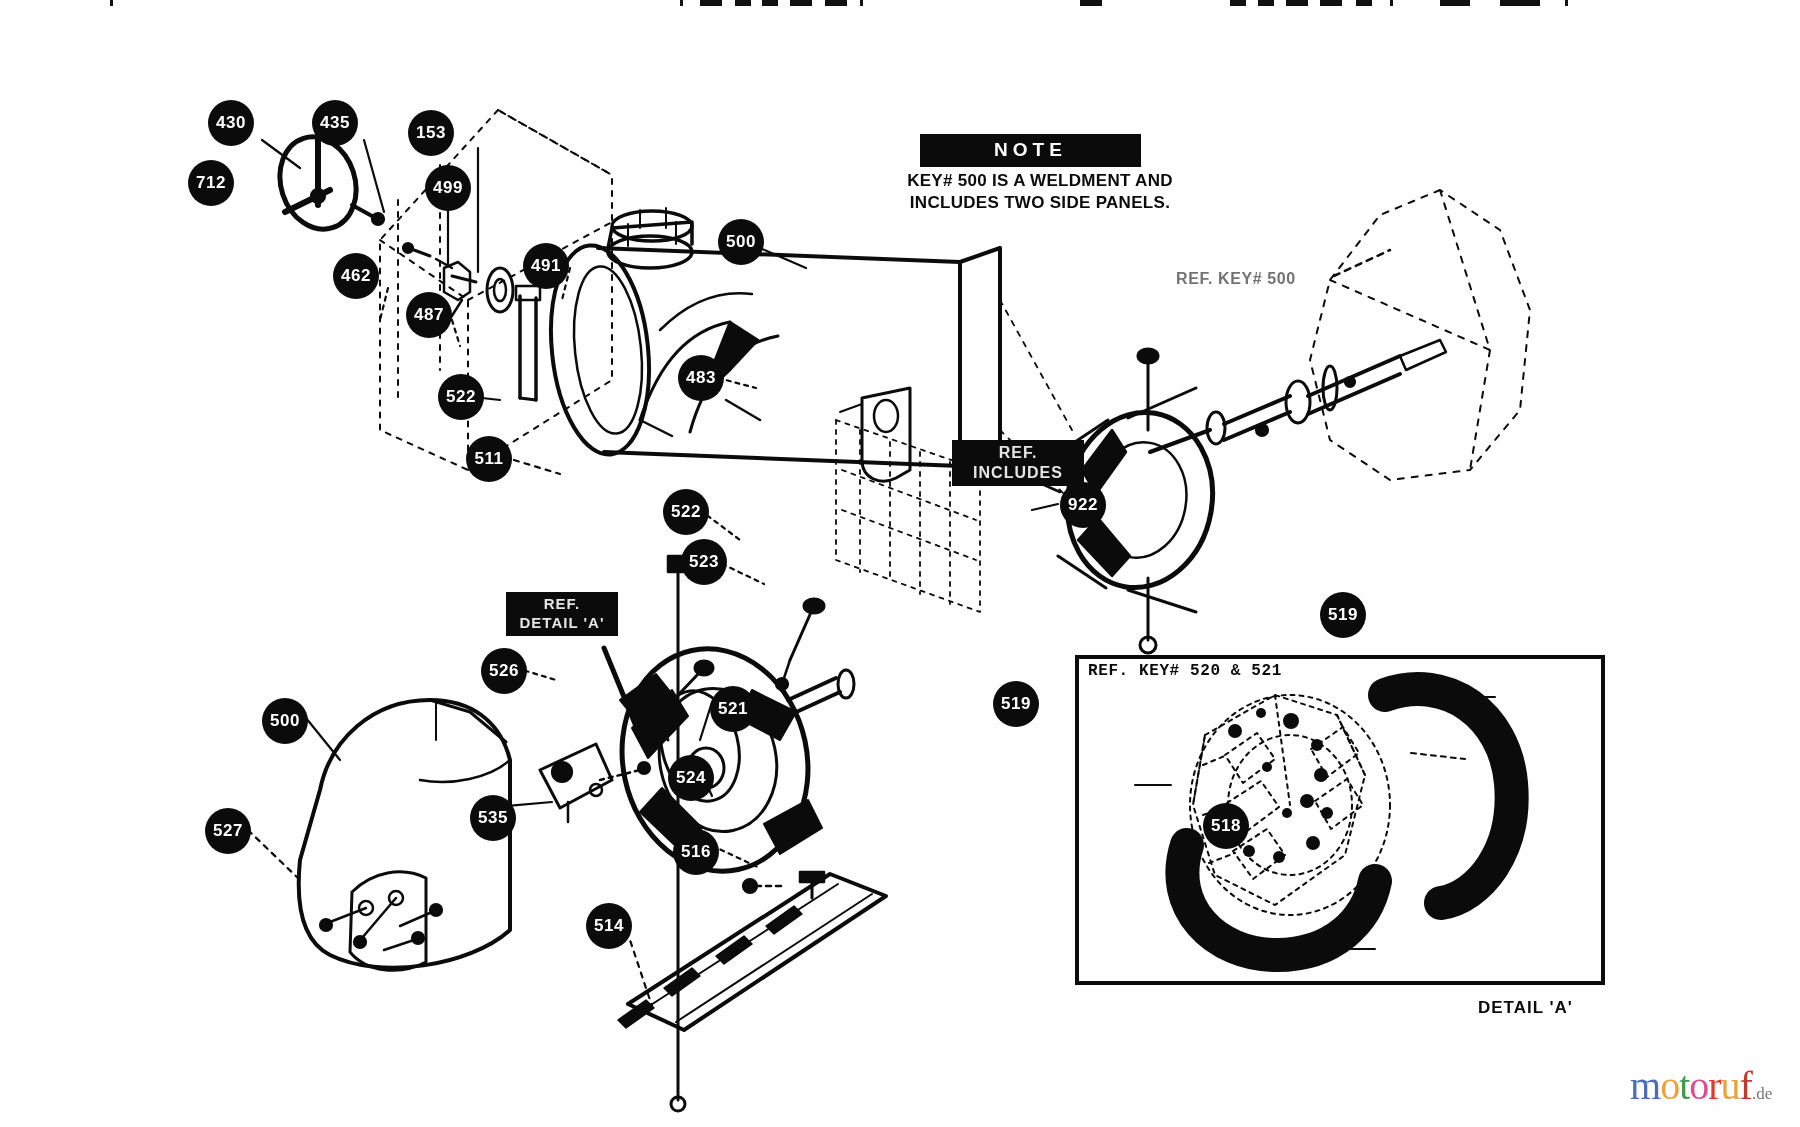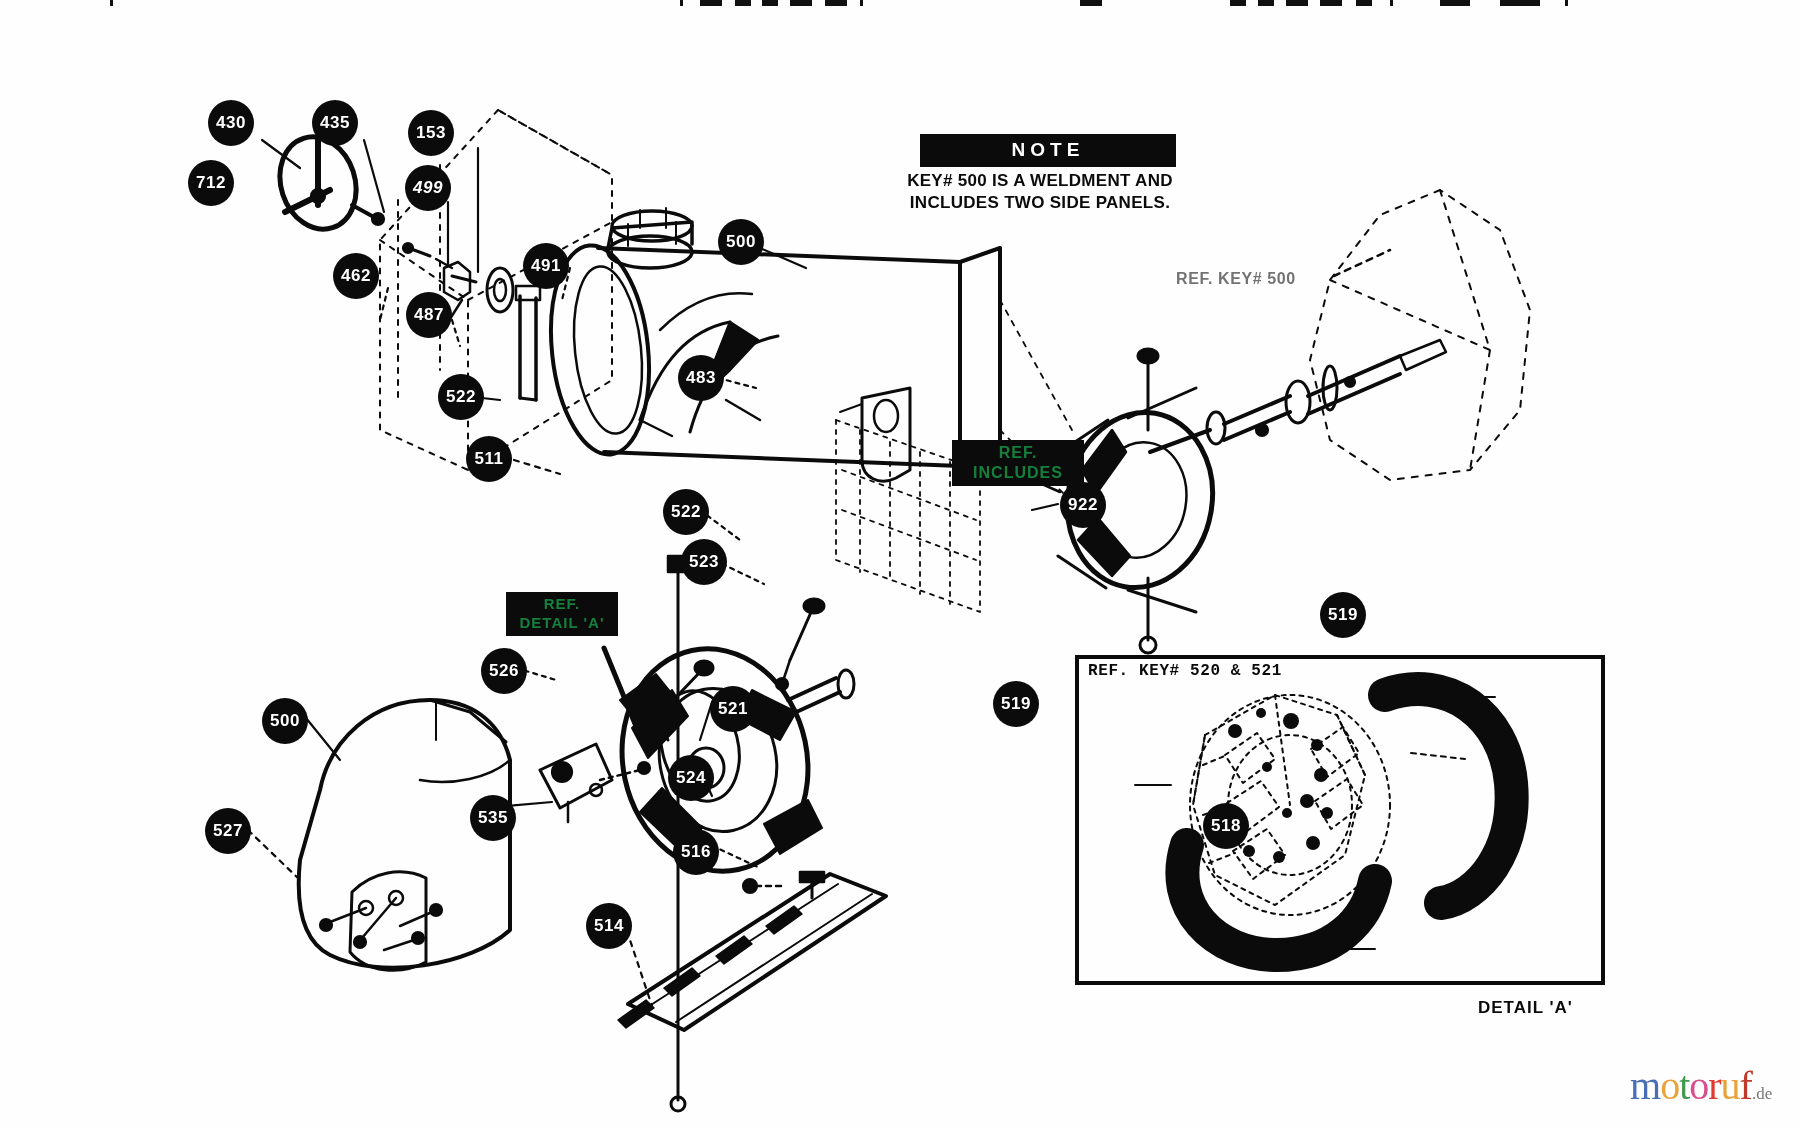--- a/index.html
+++ b/index.html
@@ -44,21 +44,21 @@
     align-items: center;
     justify-content: center;
     box-sizing: border-box;
     z-index: 40;
     user-select: none;
   }
   
   .plate {
     position: absolute;
     background: #0b0b0b;
-    color: #15803d;
+    color: #e5e5e5;
     font-weight: bold;
     font-family: "Liberation Sans", sans-serif;
     text-align: center;
     z-index: 45;
     letter-spacing: 1px;
     line-height: 1.25;
     padding: 3px 10px;
     box-sizing: border-box;
   }
   .note-head {
@@ -403,21 +403,21 @@
         <path d="M336 98 L390 104"></path>
       </g>
       <g stroke-width="2">
         <path d="M404 42 L420 42"></path>
         <path d="M60 130 L96 130"></path>
         <path d="M262 294 L300 294"></path>
       </g>
     </g>
   </svg>
 
-  <div class="note-head" style="left:920px; top:134px; width:256px;">NOTE</div>
+  <div class="note-head" style="left:920px; top:134px; width:221px;">NOTE</div>
   <div class="note-body" style="left:880px; top:170px; width:320px;">KEY# 500 IS A WELDMENT AND</div>
   <div class="note-body" style="left:880px; top:192px; width:320px;">INCLUDES TWO SIDE PANELS.</div>
 
   <div class="reftext" style="left:1176px; top:270px;">REF. KEY# 500</div>
 
   <div class="plate" style="left:952px; top:440px; width:132px; font-size:16px;">
     <span>REF.</span><br>
     <span>INCLUDES</span>
   </div>
 
@@ -427,21 +427,21 @@
   </div>
 
   <div class="detail-title" style="left:1088px; top:662px;">REF. KEY# 520 &amp; 521</div>
 
   <div class="detail-caption" style="left:1478px; top:998px;">DETAIL 'A'</div>
 
   <div class="callout" style="left:208px; top:100px;">430</div>
   <div class="callout" style="left:312px; top:100px;">435</div>
   <div class="callout" style="left:188px; top:160px;">712</div>
   <div class="callout" style="left:408px; top:110px;">153</div>
-  <div class="callout" style="left:405px; top:165px;font-style:italic;">499</div>
+  <div class="callout" style="left:425px; top:165px;">499</div>
   <div class="callout" style="left:523px; top:243px;">491</div>
   <div class="callout" style="left:333px; top:253px;">462</div>
   <div class="callout" style="left:406px; top:292px;">487</div>
   <div class="callout" style="left:438px; top:374px;">522</div>
   <div class="callout" style="left:466px; top:436px;">511</div>
   <div class="callout" style="left:718px; top:219px;">500</div>
   <div class="callout" style="left:678px; top:355px;">483</div>
   <div class="callout" style="left:663px; top:489px;">522</div>
   <div class="callout" style="left:681px; top:539px;">523</div>
   <div class="callout" style="left:1060px; top:482px;">922</div>

